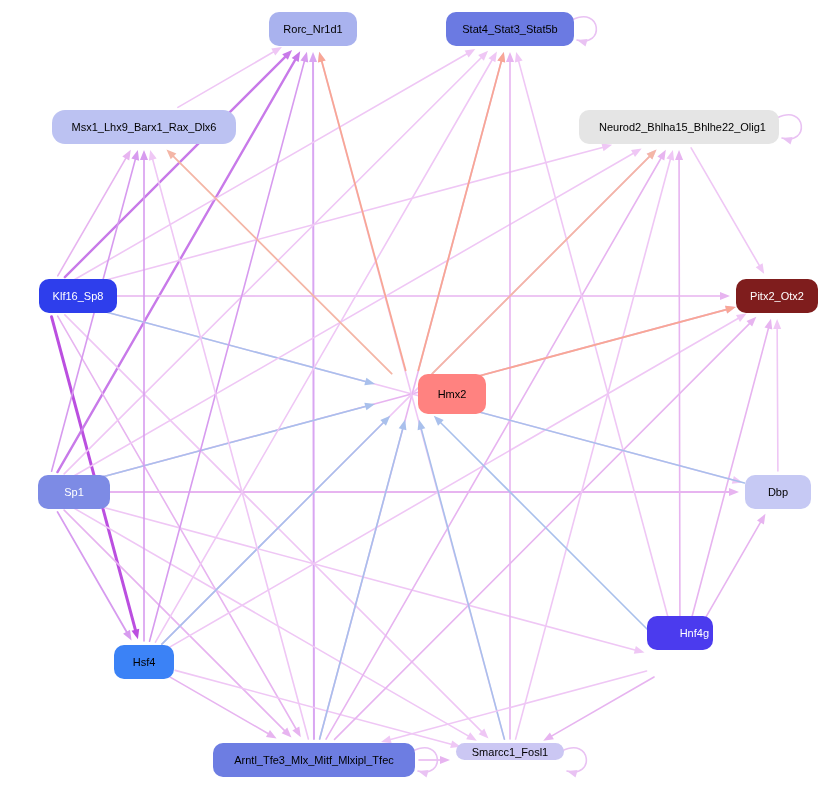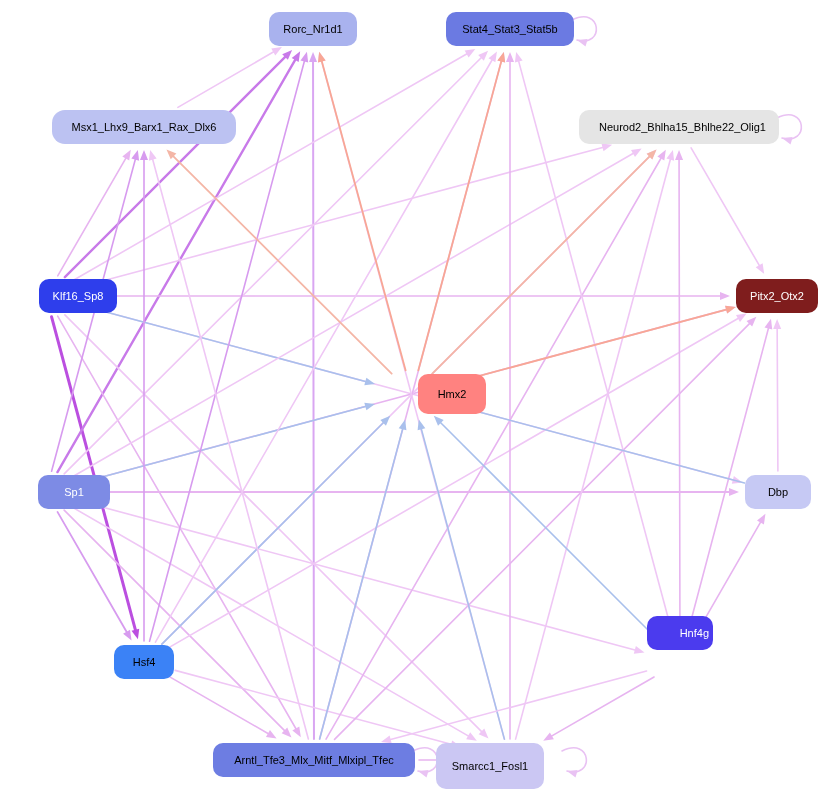--- a/index.html
+++ b/index.html
@@ -162,21 +162,21 @@
       </div>
       <div class="node" style="left: 736px; top: 279px; width: 82px; height: 34px; background: #7f1d1d; color: rgb(255, 255, 255);">
         <span>Pitx2_Otx2</span>
       </div>
       <div class="node" style="left: 745px; top: 475px; width: 66px; height: 34px; background: rgb(198, 201, 244); color: rgb(0, 0, 0);">
         <span>Dbp</span>
       </div>
       <div class="node" style="left: 647px; top: 616px; width: 66px; height: 34px; background: rgb(75, 59, 238); color: rgb(255, 255, 255); justify-content: flex-end;">
         <span>Hnf4g</span>
       </div>
-      <div class="node" style="left: 436px; top: 743px; width: 108px; height: 46px; background: rgb(203, 199, 243); color: rgb(0, 0, 0);">
+      <div class="node" style="left: 456px; top: 743px; width: 108px; height: 17px; background: rgb(203, 199, 243); color: rgb(0, 0, 0);">
         <span>Smarcc1_Fosl1</span>
       </div>
       <div class="node" style="left: 213px; top: 743px; width: 202px; height: 34px; background: rgb(109, 125, 226); color: rgb(0, 0, 0);">
         <span>Arntl_Tfe3_Mlx_Mitf_Mlxipl_Tfec</span>
       </div>
       <div class="node" style="left: 114px; top: 645px; width: 60px; height: 34px; background: #3b82f6; color: rgb(0, 0, 0);">
         <span>Hsf4</span>
       </div>
       <div class="node" style="left: 14px; top: 475px; width: 72px; height: 34px; background: rgb(125, 139, 229); color: rgb(255, 255, 255); margin-left: 24px;">
         <span>Sp1</span>

